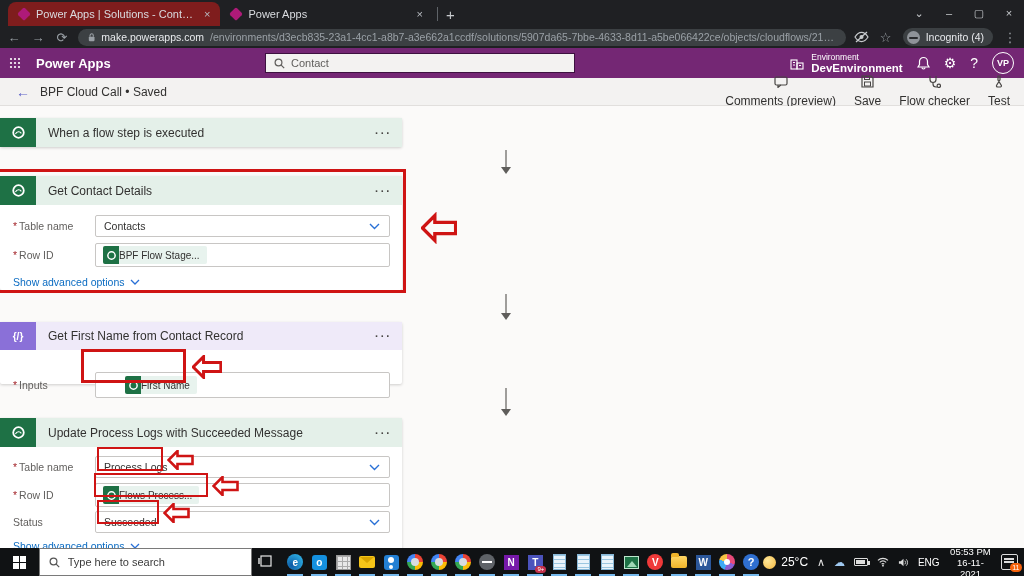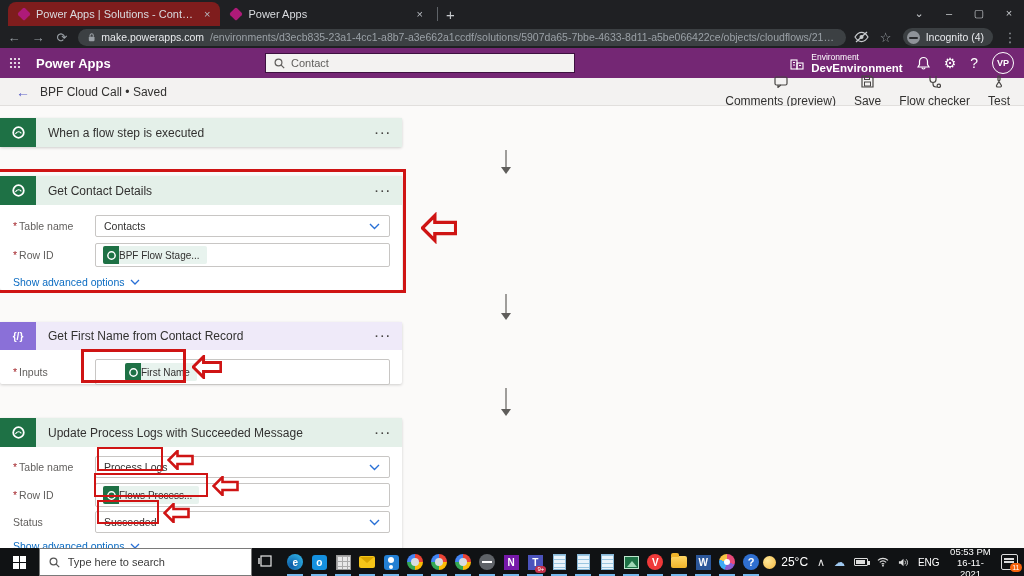--- a/index.html
+++ b/index.html
@@ -321,21 +321,21 @@
   </div>
   <div class="connector" style="top:188px; height:24px;"></div>
 
   <div class="card" style="top:216px; height:62px;">
     <div class="card-head head-purple" style="height:28px;">
       <div class="chip chip-purple" style="height:28px;">{/}</div>
       <span class="card-title">Get First Name from Contact Record</span>
       <span class="card-menu">···</span>
     </div>
     <div class="card-body">
-      <div class="frow" style="margin-top:5px;">
+      <div class="frow" style="margin-top:18px;">
         <span class="flabel"><span class="req">*</span><span>Inputs</span></span>
         <div class="finput tokenbox" style="height:26px;">
           <span class="token" style="margin-left:22px;">
             <span class="ticon">
                 <svg width="11" height="11" viewBox="0 0 18 18">
                   <circle cx="9" cy="9" r="6" fill="none" stroke="#fff" stroke-width="2.4"></circle>
                 </svg>
               </span>
             <span>First Name</span>
           </span>

